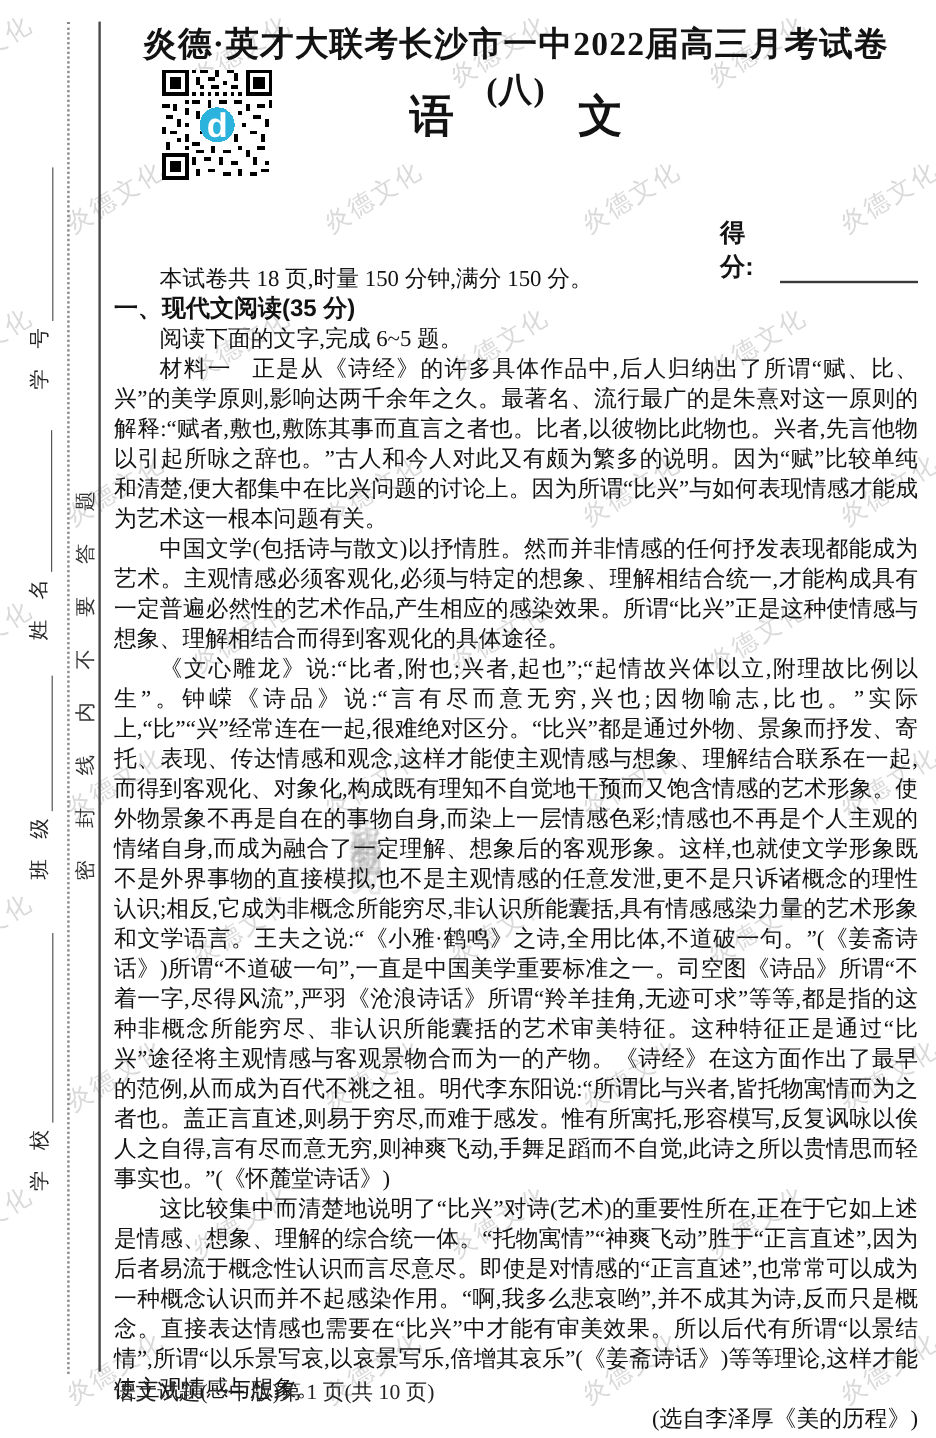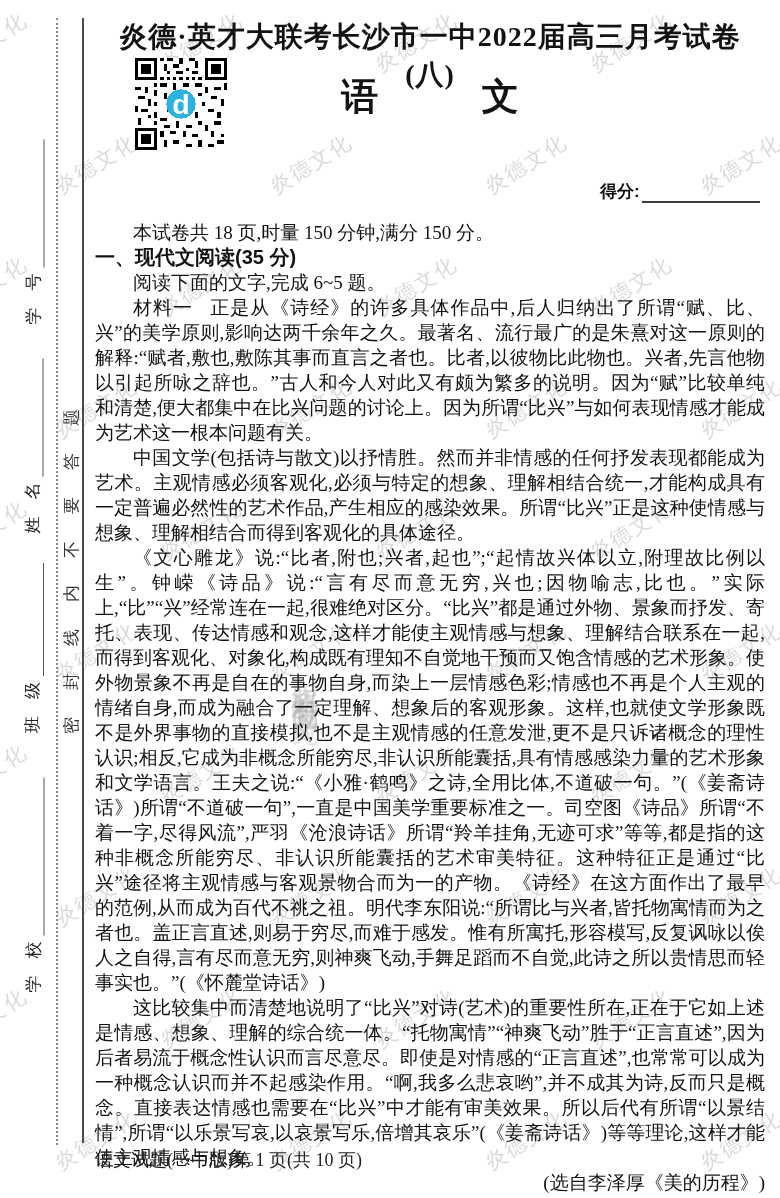--- a/index.html
+++ b/index.html
@@ -59,21 +59,21 @@
     font-size:37px;font-weight:bold;letter-spacing:0.9em;padding-left:0.9em;box-sizing:border-box;
     font-family:"Liberation Sans","DejaVu Sans",sans-serif;
   }
   .setters{
     position:absolute;top:148px;left:44px;
     font-size:21px;font-weight:bold;letter-spacing:1px;
     font-family:"Liberation Sans",sans-serif;
   }
   .score-row{
     position:absolute;top:180px;left:505px;display:flex;align-items:flex-end;
-    font-size:17px;font-weight:bold;
+    font-size:21px;font-weight:bold;
     font-family:"Liberation Sans",sans-serif;
   }
   .score-blank{display:inline-block;width:118px;height:4px;border-bottom:2px solid #3a3a3a;margin-left:2px;}
   .flow{position:absolute;top:220px;left:0;width:670px;font-size:19px;line-height:25px;}
   .flow p{margin:0;text-align:justify;text-indent:2em;}
   .intro{font-family:"Liberation Serif",serif;}
   .h1{font-weight:bold;text-indent:0 !important;font-family:"Liberation Sans",sans-serif;font-size:20px;}
   .h2{font-weight:bold;font-family:"Liberation Sans",sans-serif;font-size:20px;}
   .kai{font-family:"Liberation Serif","DejaVu Serif",serif;}
   .mat-label{font-weight:normal;font-family:"Liberation Sans",sans-serif;margin-right:0.9em;}

